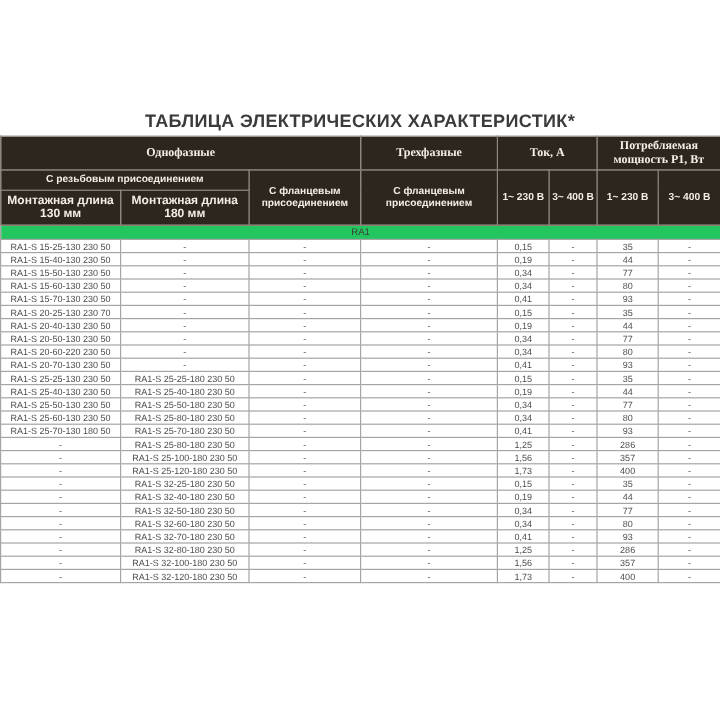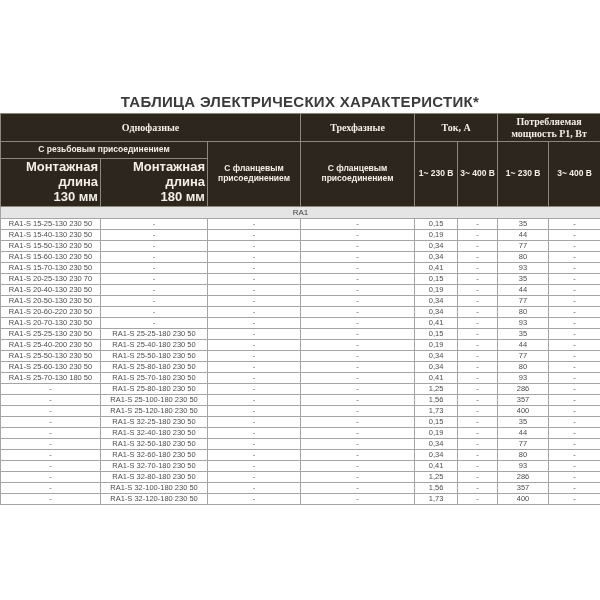--- a/index.html
+++ b/index.html
@@ -29,24 +29,24 @@
     color:#f3efe8;
     font-weight:700;
     text-align:center;
     vertical-align:middle;
     border:1px solid #8d867a;
     padding:1px 2px;
     line-height:1.15;
   }
   tr.h-top th   { height:25px; font-size:10px;font-family:Liberation Serif, serif; }
   tr.h-mid th   { height:14px; font-size:8.5px;text-align:center; }
-  tr.h-bot th   { height:26px; font-size:13px;text-align:right; }
+  tr.h-bot th   { height:26px; font-size:10px; }
   th.two-line   { font-size:8.5px; }
   tr.band td {
-    background:#e5e5e5;
+    background:#22c55e;
     color:#3c3c3c;
     text-align:center;
     font-size:8px; font-weight:400;
     height:11px;
     border:1px solid #a5a5a5;
     padding:0;
   }
   tbody td {
     background:#ffffff;
     border:1px solid #a5a5a5;
@@ -216,21 +216,21 @@
           <td>RA1-S 25-25-130 230 50</td>
           <td>RA1-S 25-25-180 230 50</td>
           <td>-</td>
           <td>-</td>
           <td>0,15</td>
           <td>-</td>
           <td>35</td>
           <td>-</td>
         </tr>
         <tr>
-          <td>RA1-S 25-40-200 230 50</td>
+          <td>RA1-S 25-40-130 230 50</td>
           <td>RA1-S 25-40-180 230 50</td>
           <td>-</td>
           <td>-</td>
           <td>0,19</td>
           <td>-</td>
           <td>44</td>
           <td>-</td>
         </tr>
         <tr>
           <td>RA1-S 25-50-130 230 50</td>

